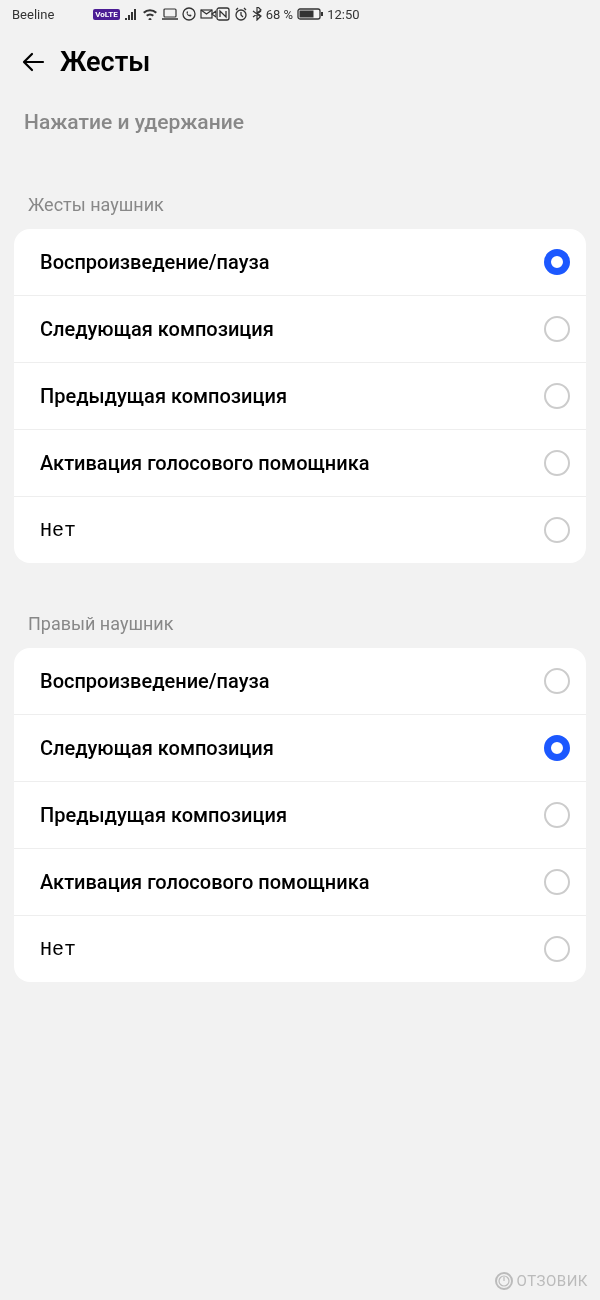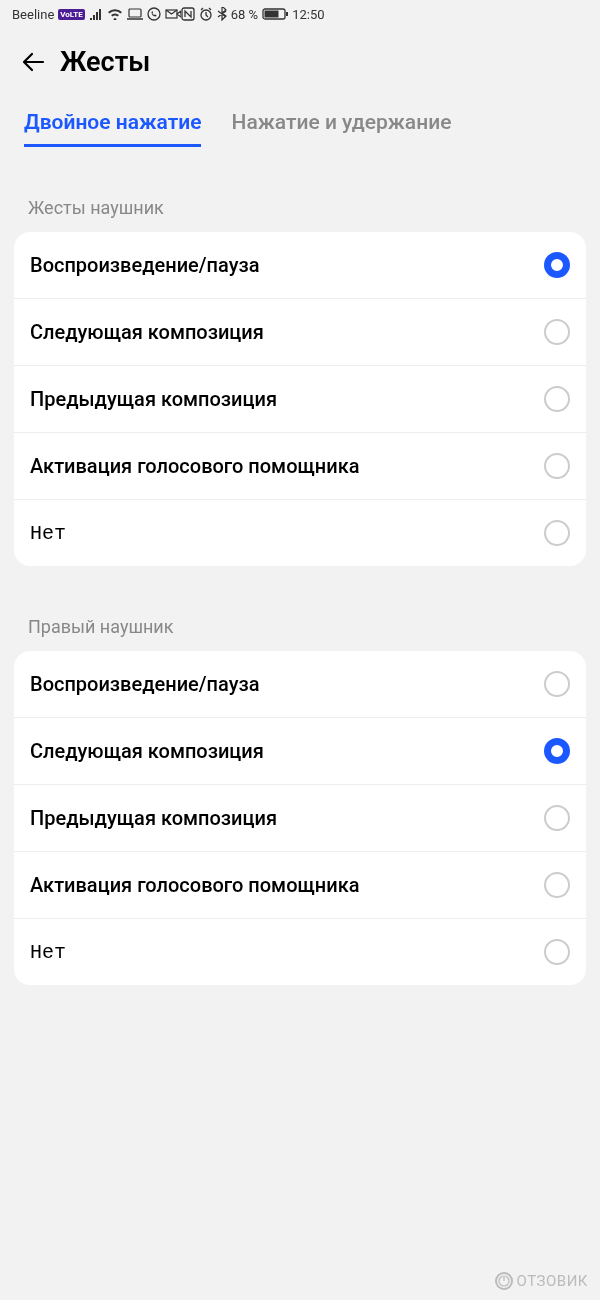--- a/index.html
+++ b/index.html
@@ -26,20 +26,21 @@
       gap: 4px;
     }
     .status-icon { display: inline-flex; align-items: center; }
     .volte-badge {
       background: #4c1d95;
       color: #fff;
       font-size: 8px;
       padding: 1px 2px;
       border-radius: 2px;
       font-weight: bold;
+      margin-left: 35px;
     }
     .header {
       display: flex;
       align-items: center;
       padding: 18px 20px 12px;
       gap: 12px;
     }
     .back-arrow { width: 28px; height: 28px; display: flex; align-items: center; justify-content: center; }
     .page-title { font-size: 27px; font-weight: 600; color: #000; }
     .tabs {
@@ -78,20 +79,21 @@
       align-items: center;
       justify-content: space-between;
       padding: 20px 16px;
       border-bottom: 1px solid #eee;
     }
     .option-row:last-child { border-bottom: none; font-family: Liberation Mono, monospace; }
     .option-label {
       font-size: 20px;
       color: #000;
       font-weight: 500;
+      margin-left: 10px;
     }
     .radio {
       width: 26px;
       height: 26px;
       border-radius: 50%;
       border: 2px solid #ccc;
       flex-shrink: 0;
     }
     .radio.selected {
       border: 7px solid #1c58ff;
@@ -187,21 +189,20 @@
 <div class="header">
   <div class="back-arrow">
     <svg width="26" height="26" viewBox="0 0 26 26">
       <path d="M22 13H4M11 5l-8 8 8 8" fill="none" stroke="#000" stroke-width="2.2" stroke-linecap="round" stroke-linejoin="round"></path>
     </svg>
   </div>
   <div class="page-title">Жесты</div>
 </div>
 
 <div class="tabs">
-  <div class="tab active">Двойное нажатие</div>
   <div class="tab">Нажатие и удержание</div>
 </div>
 
 <div class="section-label">Жесты наушник</div>
 <div class="card">
   <div class="option-row">
     <span class="option-label">Воспроизведение/пауза</span>
     <span class="radio selected"></span>
   </div>
   <div class="option-row">

